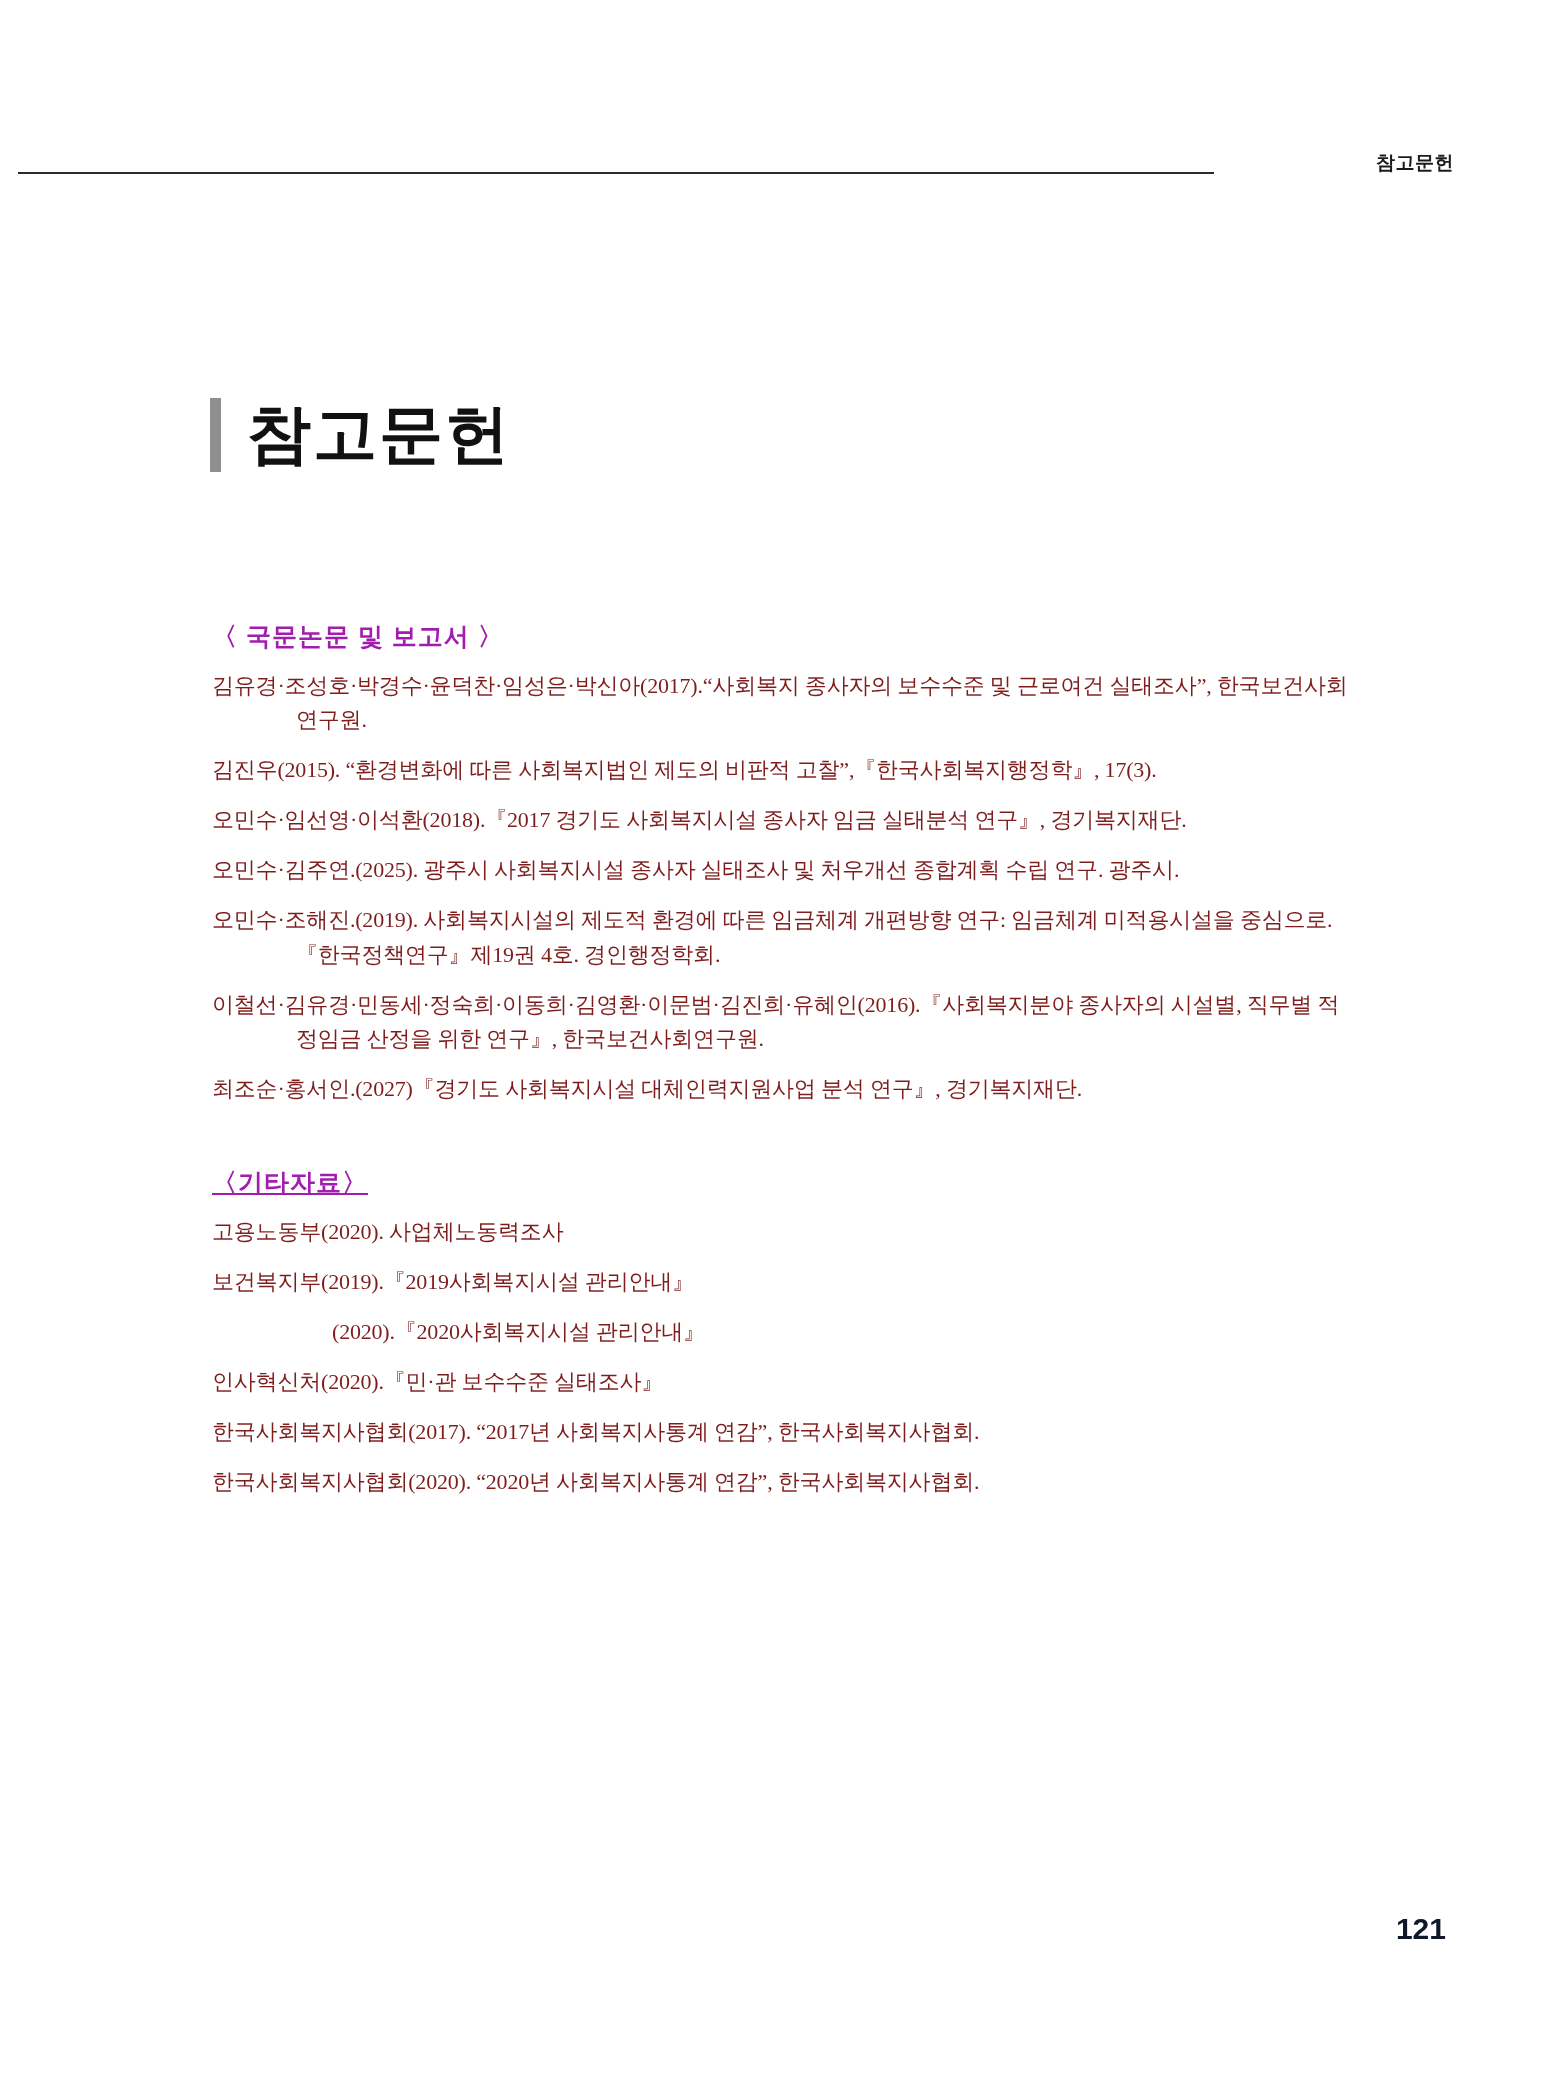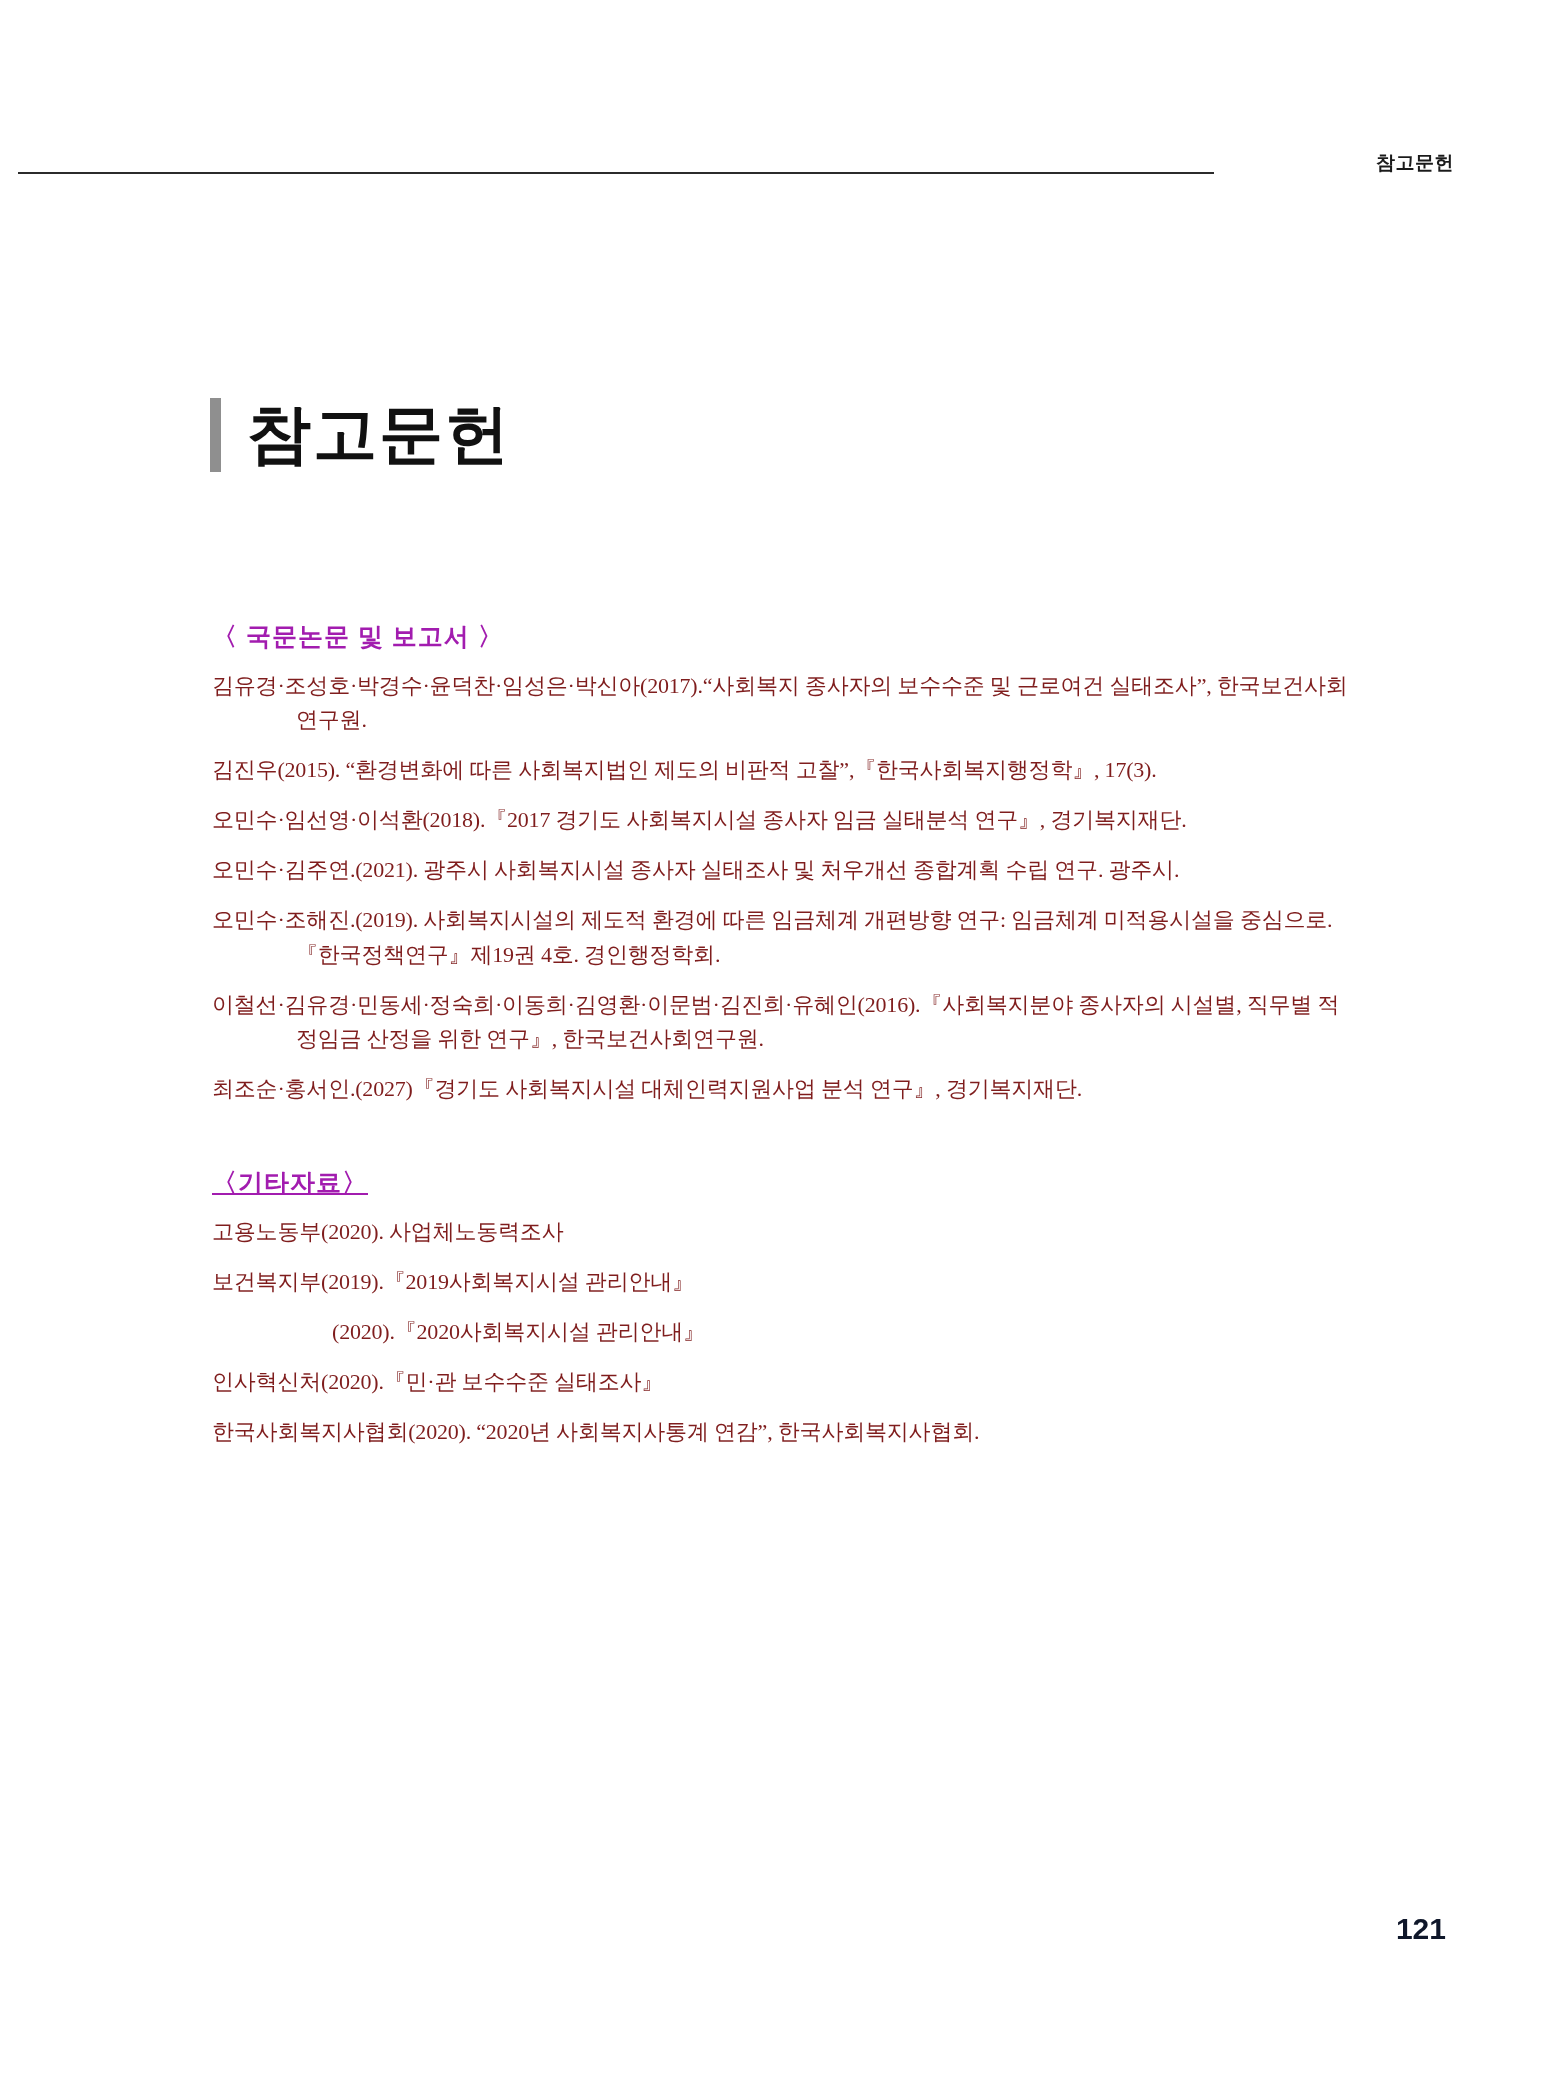--- a/index.html
+++ b/index.html
@@ -140,30 +140,31 @@
   <h1 class="chapter-title">참고문헌</h1>
 </div>
 
 <div class="content">
 
   <div class="section-heading">〈 국문논문 및 보고서 〉</div>
   <ul class="ref-list">
     <li class="ref-item">김유경·조성호·박경수·윤덕찬·임성은·박신아(2017).“사회복지 종사자의 보수수준 및 근로여건 실태조사”, 한국보건사회연구원.</li>
     <li class="ref-item">김진우(2015). “환경변화에 따른 사회복지법인 제도의 비판적 고찰”,『한국사회복지행정학』, 17(3).</li>
     <li class="ref-item">오민수·임선영·이석환(2018).『2017 경기도 사회복지시설 종사자 임금 실태분석 연구』, 경기복지재단.</li>
-    <li class="ref-item">오민수·김주연.(2021). 광주시 사회복지시설 종사자 실태조사 및 처우개선 종합계획 수립 연구. 광주시.</li>
+    <li class="ref-item">오민수·김주연.(2025). 광주시 사회복지시설 종사자 실태조사 및 처우개선 종합계획 수립 연구. 광주시.</li>
     <li class="ref-item">오민수·조해진.(2019). 사회복지시설의 제도적 환경에 따른 임금체계 개편방향 연구: 임금체계 미적용시설을 중심으로.『한국정책연구』제19권 4호. 경인행정학회.</li>
     <li class="ref-item">이철선·김유경·민동세·정숙희·이동희·김영환·이문범·김진희·유혜인(2016).『사회복지분야 종사자의 시설별, 직무별 적정임금 산정을 위한 연구』, 한국보건사회연구원.</li>
     <li class="ref-item">최조순·홍서인.(2027)『경기도 사회복지시설 대체인력지원사업 분석 연구』, 경기복지재단.</li>
   </ul>
 
   <div class="section-heading second">〈기타자료〉</div>
   <ul class="ref-list">
     <li class="ref-item misc">고용노동부(2020). 사업체노동력조사</li>
     <li class="ref-item misc">보건복지부(2019).『2019사회복지시설 관리안내』</li>
     <li class="ref-item misc-indent">(2020).『2020사회복지시설 관리안내』</li>
     <li class="ref-item misc">인사혁신처(2020).『민·관 보수수준 실태조사』</li>
+    <li class="ref-item misc">한국사회복지사협회(2017). “2017년 사회복지사통계 연감”, 한국사회복지사협회.</li>
     <li class="ref-item misc">한국사회복지사협회(2020). “2020년 사회복지사통계 연감”, 한국사회복지사협회.</li>
   </ul>
 
 </div>
 
 <div class="page-number">121</div>
 
 </body></html>

